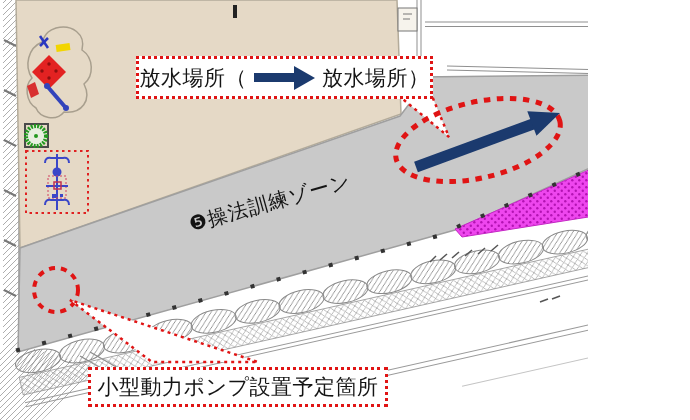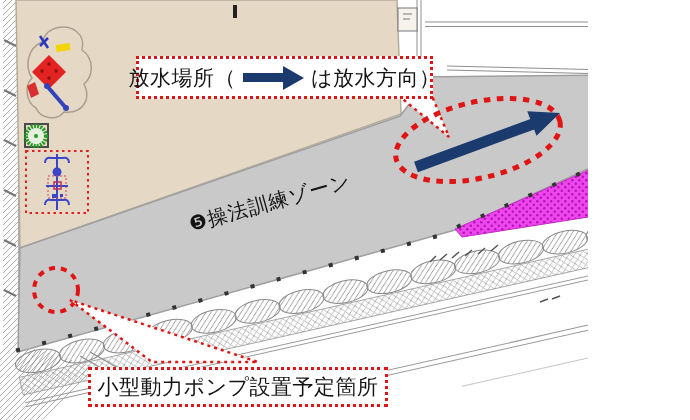--- a/index.html
+++ b/index.html
@@ -208,21 +208,21 @@
     <polygon points="560,113 536.5,135.7 527.3,111.3" fill="#1b3a6e"></polygon>
   </g>
 </svg>
 
 <div class="callout-box discharge-box">
   <span>放水場所（</span>
   <span class="arrow-icon">
     <span class="arrow-shaft"></span>
         <span class="arrow-head"></span>
   </span>
-  <span>は放水方向）</span>
+  <span>放水場所）</span>
 </div>
 
 <div class="zone-label">❺操法訓練ゾーン</div>
 
 <div class="callout-box pump-box">
   <span>小型動力ポンプ設置予定箇所</span>
 </div>
 
 </div>
 

